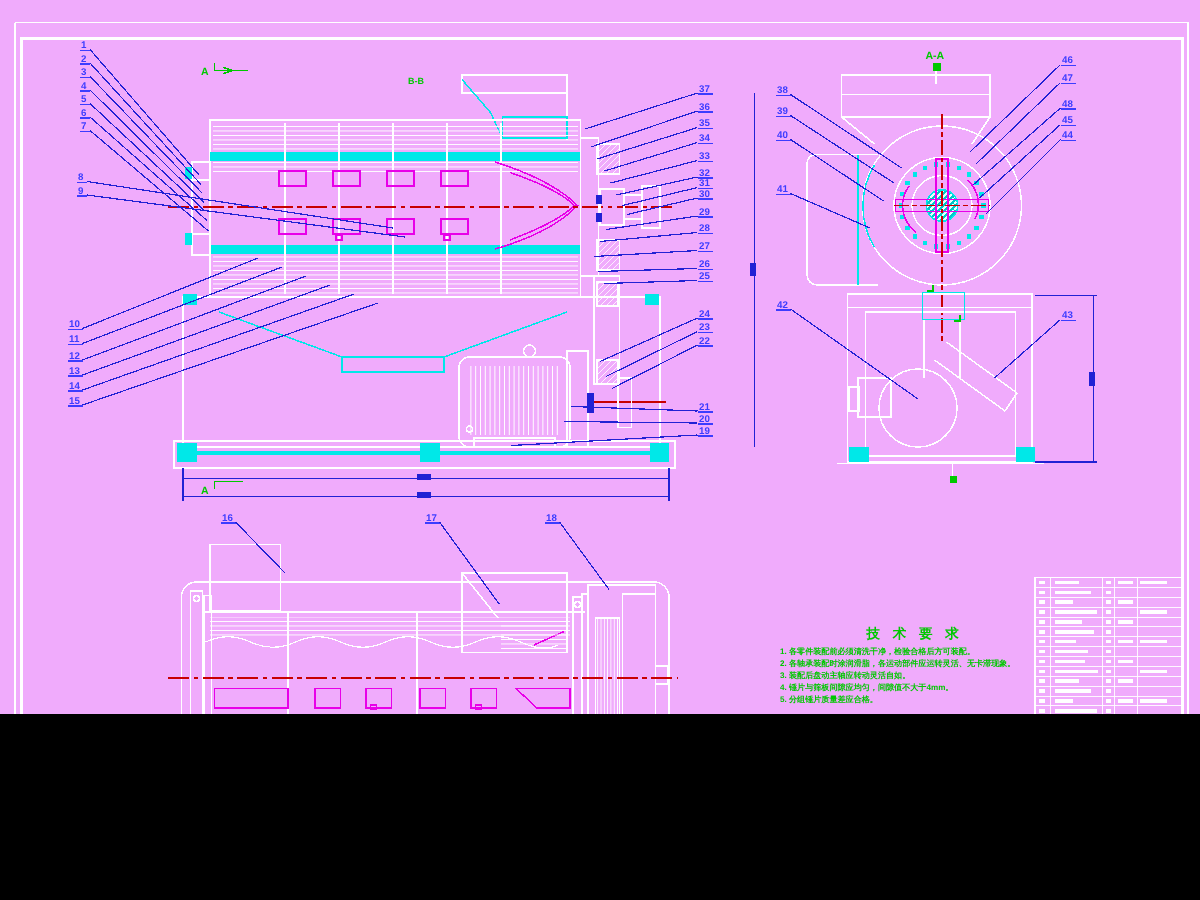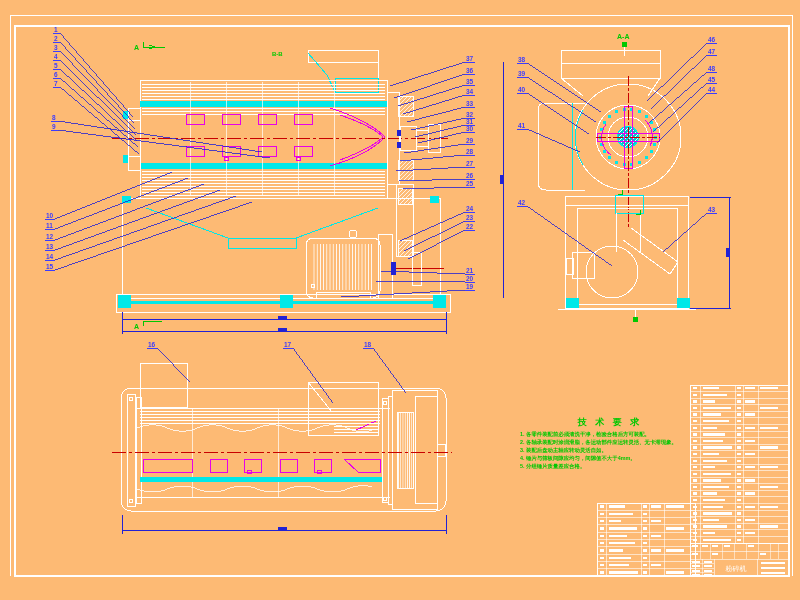--- a/index.html
+++ b/index.html
@@ -1,16 +1,16 @@
 <!DOCTYPE html>
 <html><head>
 <meta charset="utf-8">
 <style>
   html,body{margin:0;padding:0;background:#000;}
-  #page{position:relative;width:800px;height:600px;background:#fdba74;overflow:hidden;
+  #page{position:relative;width:800px;height:476px;background:#f0abfc;overflow:hidden;
         font-family:"Liberation Sans",sans-serif;}
   svg{display:block}
   text{font-family:"Liberation Sans",sans-serif;}
   .callout-text{fill:#3c3cff;font-weight:bold;}
   .green-label{fill:#00c800;font-weight:bold;}
 </style>
 </head>
 <body>
 <div id="page">
 

